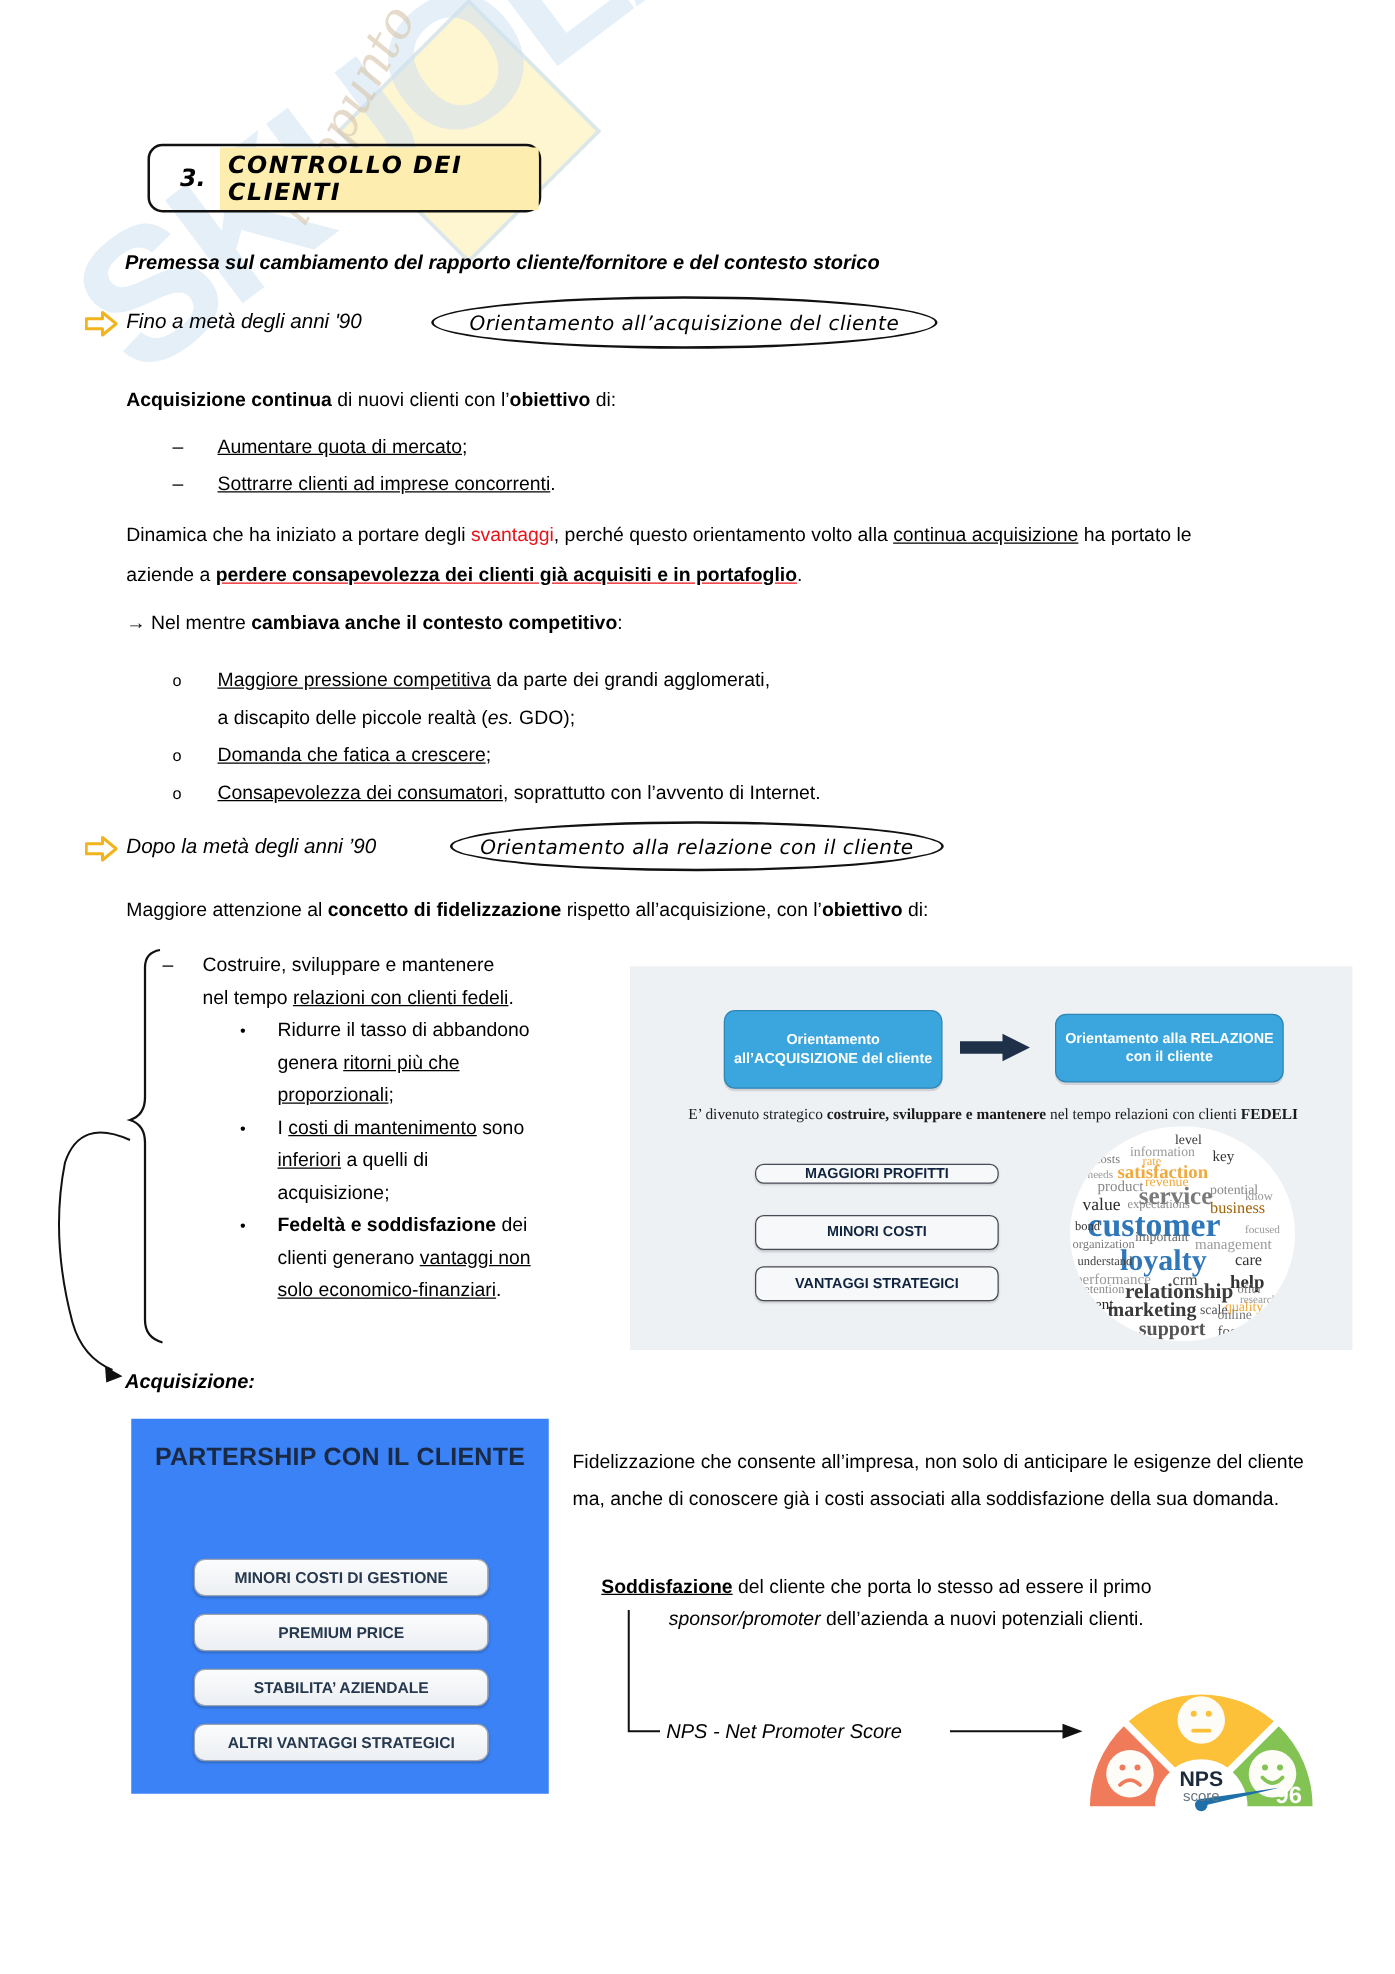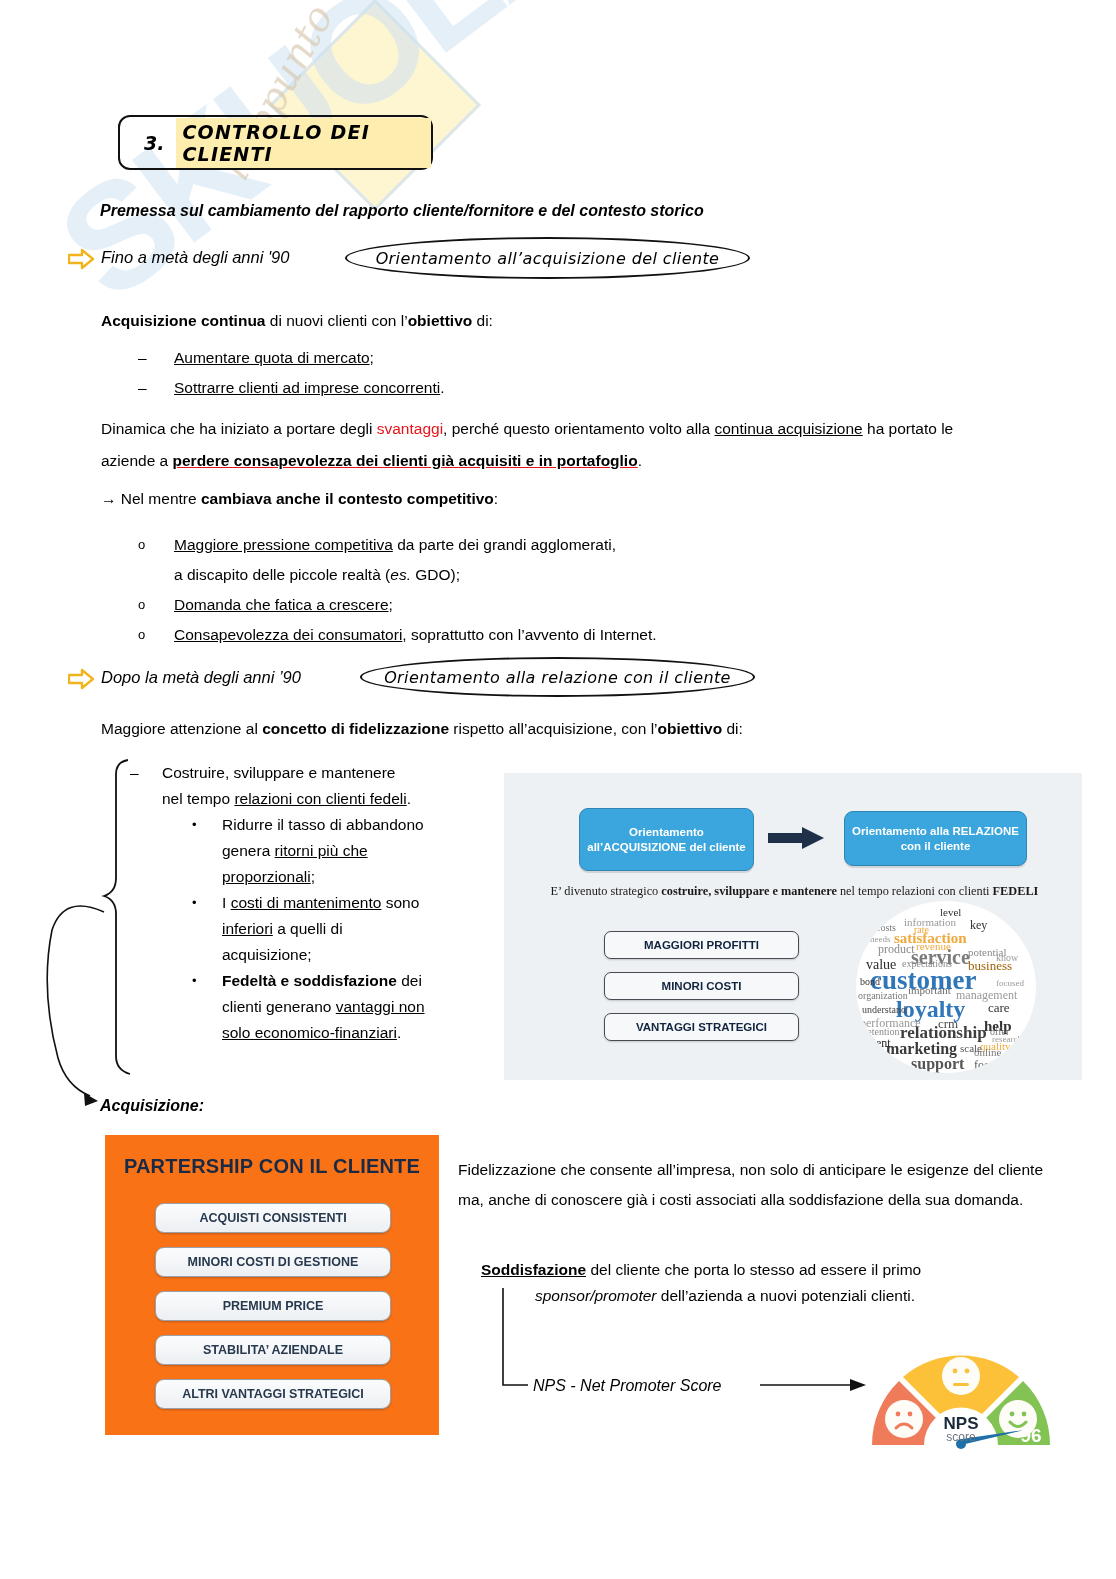--- a/index.html
+++ b/index.html
@@ -134,41 +134,41 @@
     position:absolute; left:18px; top:110px; width:545px;
     font-size:12.3px; line-height:17px; text-align:center; color:#1a1a1a;
     font-family:"Liberation Serif", serif;
   }
   .wbox{
     position:absolute; background:#f7f8f9; border:1px solid #4a4a55;
     border-radius:7px; font-weight:bold; font-size:11.5px; color:#10243f;
     display:flex; align-items:center; justify-content:center;
     box-shadow:0 1px 2px rgba(0,0,0,.18);
   }
-  #wbox1{ left:100px; top:158px; width:195px; height:28px; }
+  #wbox1{ left:100px; top:158px; width:195px; height:16px; }
   #wbox2{ left:100px; top:199px; width:195px; height:28px; }
   #wbox3{ left:100px; top:240px; width:195px; height:28px; }
 
   
   .cloud{
     position:absolute; left:352px; top:128px; width:180px; height:172px;
     overflow:hidden;
   }
   .cloud-in{
     position:absolute; inset:0;
     clip-path: ellipse(50% 50% at 50% 50%);
     background:#ffffff;
   }
   .cw{ position:absolute; font-family:"Liberation Serif", serif;
        white-space:nowrap; line-height:1; }
 
   
   .partpanel{
     position:absolute; left:105px; top:1135px; width:334px; height:300px;
-    background:#f97316;
+    background:#3b82f6;
   }
   .part-title{
     position:absolute; left:0; top:20px; width:334px; text-align:center;
     font-weight:bold; font-size:20px; color:#1b2a44; letter-spacing:.2px;
   }
   .pbox{
     position:absolute; background:linear-gradient(#fbfcfd,#eceff3);
     border:1px solid #9aa3ad; border-radius:9px;
     font-weight:bold; font-size:12.5px; color:#27394f;
     display:flex; align-items:center; justify-content:center;
@@ -372,21 +372,20 @@
           <span class="cw" style="left: 140px; top: 78px; font-size: 9px; color: rgb(153, 153, 153); font-weight: normal;">focused</span>
           <span class="cw" style="left: 140px; top: 52px; font-size: 10px; color: rgb(153, 153, 153); font-weight: normal;">know</span>
         </div>
     </div>
   </div>
 
   <div class="txt conseguenze">Acquisizione:</div>
 
   <div class="partpanel">
     <div class="part-title">PARTERSHIP CON IL CLIENTE</div>
-    <div class="pbox" id="pb0">ACQUISTI CONSISTENTI</div>
     <div class="pbox" id="pb1">MINORI COSTI DI GESTIONE</div>
     <div class="pbox" id="pb2">PREMIUM PRICE</div>
     <div class="pbox" id="pb3">STABILITA’ AZIENDALE</div>
     <div class="pbox" id="pb4">ALTRI VANTAGGI STRATEGICI</div>
   </div>
 
   <div class="txt r-fid">Fidelizzazione che consente all’impresa, non solo di anticipare le esigenze del cliente ma, anche di conoscere già i costi associati alla soddisfazione della sua domanda.</div>
 
   <div class="txt r-sod">
     <span class="b u">Soddisfazione</span><span> del cliente che porta lo stesso ad essere il primo</span>

